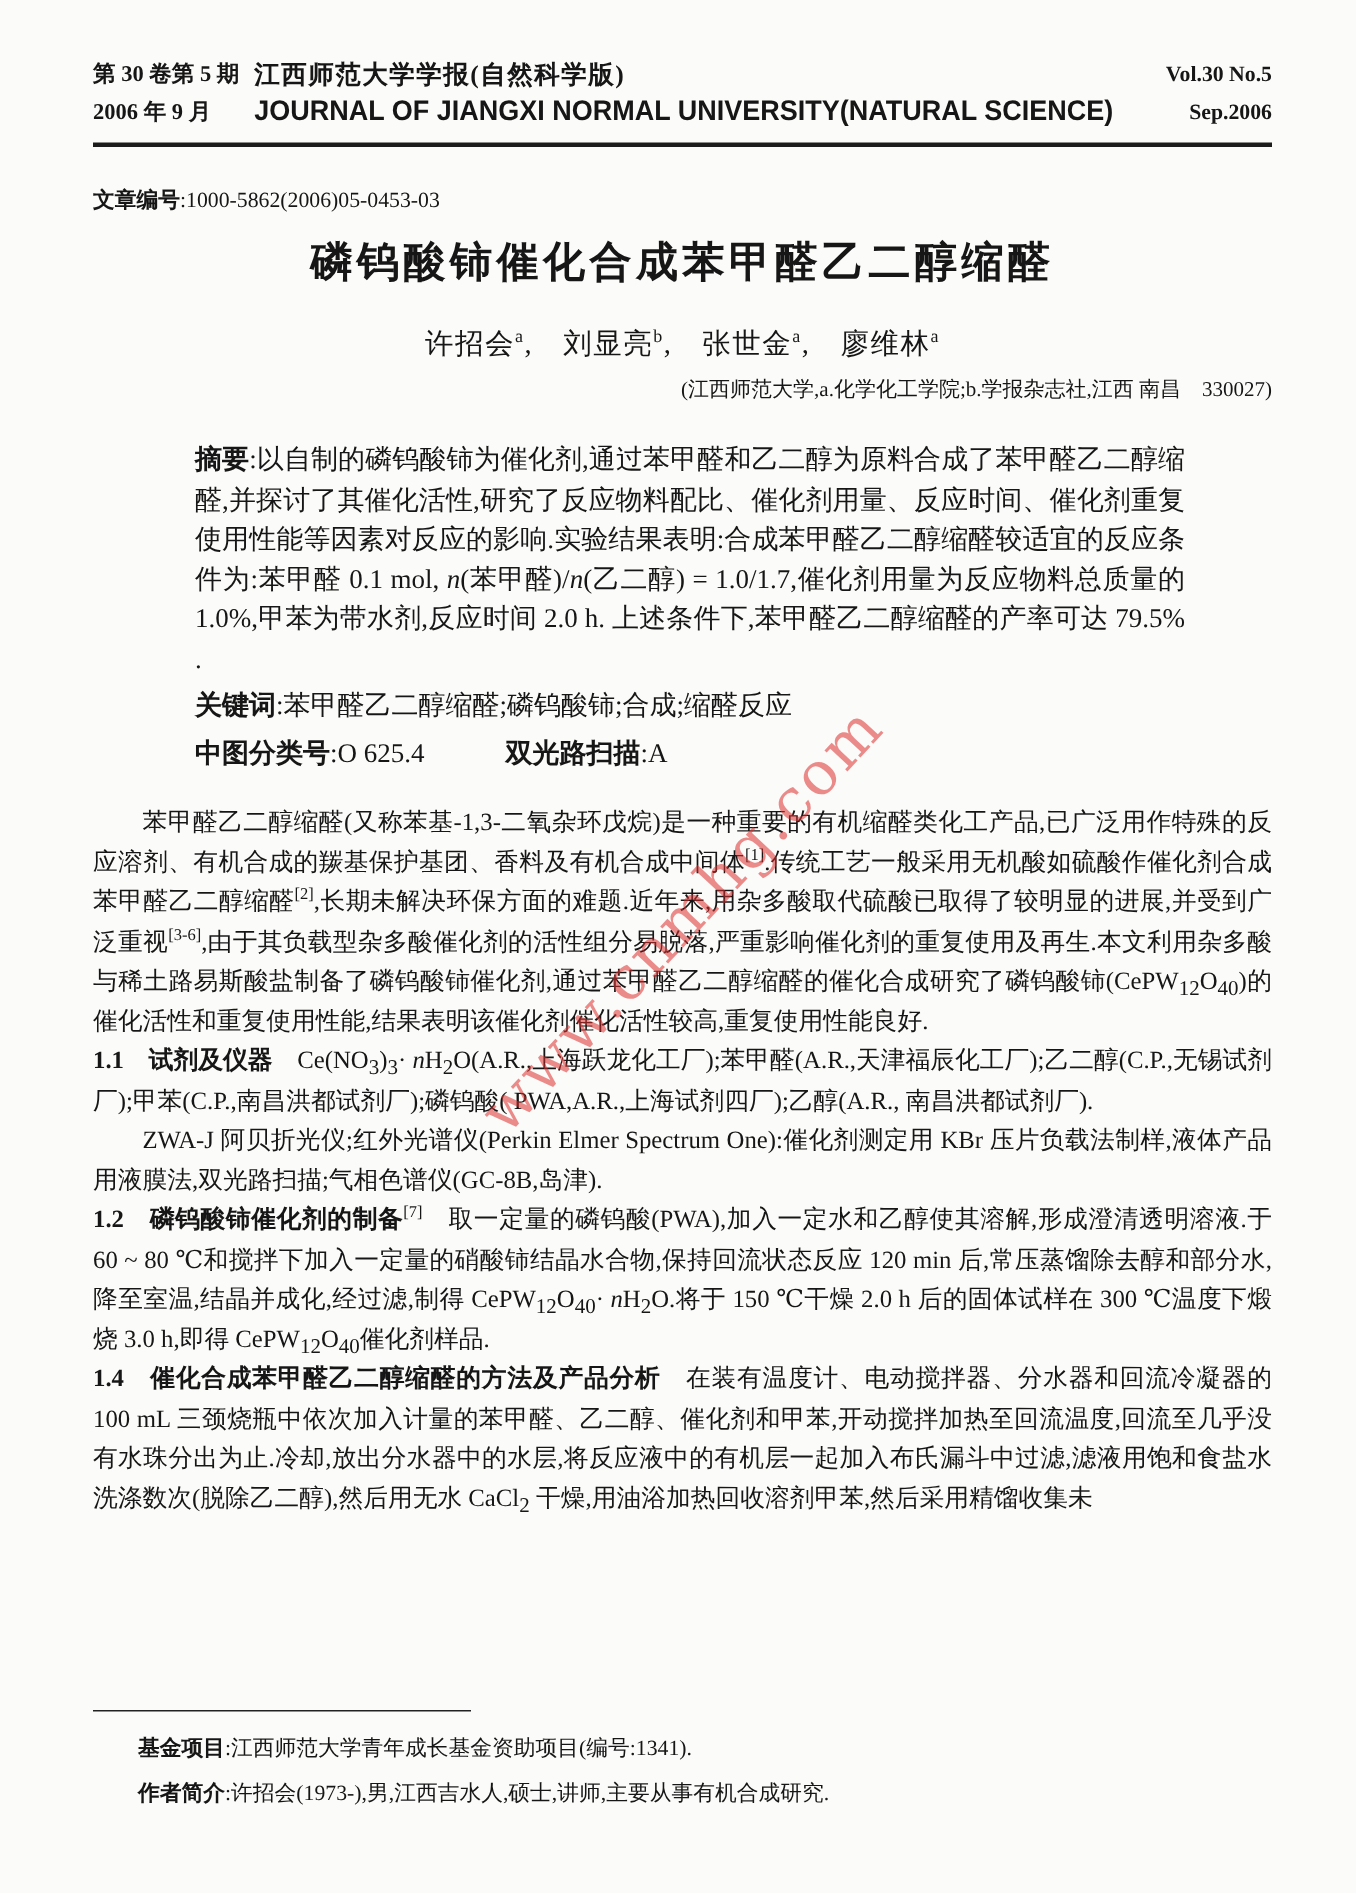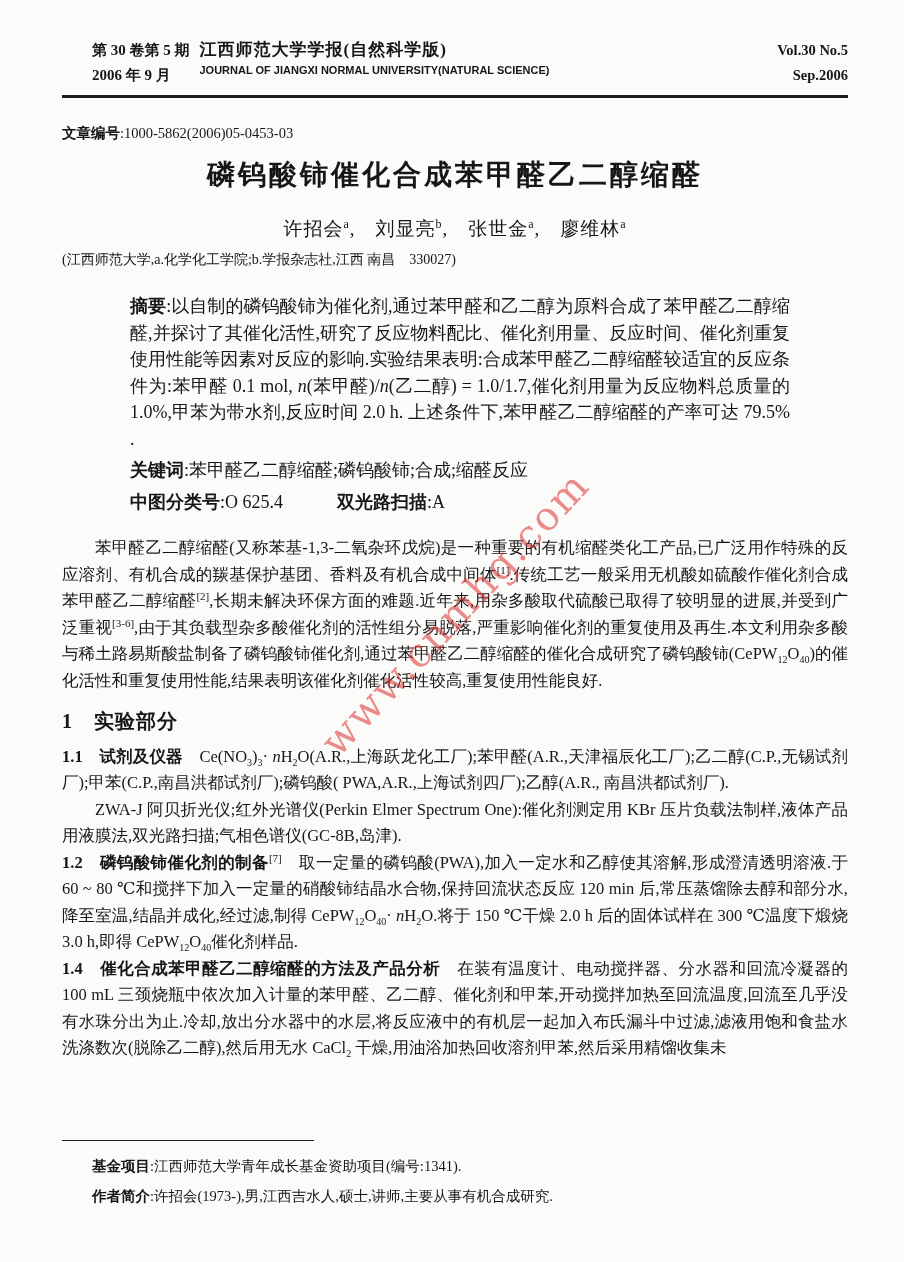--- a/index.html
+++ b/index.html
@@ -3,43 +3,43 @@
 <meta charset="utf-8">
 <style>
   html,body{margin:0;padding:0;}
   body{
     width:904px;height:1262px;position:relative;overflow:hidden;
     background:#fbfbf9;color:#161616;
     font-family:"Liberation Serif","DejaVu Serif",serif;
   }
   .page{position:absolute;inset:0;padding:38px 56px 0 62px;box-sizing:border-box;}
   
-  .header-row{display:flex;justify-content:space-between;align-items:flex-start;font-weight:bold;margin-left:30px;}
+  .header-row{display:flex;justify-content:space-between;align-items:flex-start;font-weight:bold;}
   .h-left{font-size:15px;line-height:25px;white-space:nowrap;}
   .h-center{text-align:left;flex:1;padding:0 10px;}
   .h-center .cn{font-size:17px;letter-spacing:1px;}
-  .h-center .en{font-size:11px;margin-top:3px;letter-spacing:0px;font-family:"Liberation Sans",sans-serif;transform:scaleY(1.05);}
+  .h-center .en{font-size:18px;margin-top:3px;letter-spacing:0px;font-family:"Liberation Sans",sans-serif;transform:scaleY(1.05);}
   .h-right{font-size:14.5px;line-height:25px;text-align:right;white-space:nowrap;font-family:"Liberation Serif",serif;}
   .header-rule{border:none;border-top:3px solid #1c1c1c;margin:7px 0 0 0;}
   
   .article-no{margin-top:26px;font-size:14.5px;}
   .title{margin-top:13px;text-align:center;font-size:28px;font-weight:bold;letter-spacing:3px;}
   .authors{margin-top:22px;text-align:center;font-size:19px;letter-spacing:1px;}
   .authors sup{font-size:12px;}
-  .affil{margin-top:9px;text-align:left;font-size:14px;}
+  .affil{margin-top:9px;text-align:right;font-size:14px;}
   
   .abs-block{margin:24px 58px 0 68px;font-size:18px;line-height:26.5px;text-align:justify;}
   .abs-line{margin-top:5px;}
   
   .body-text{margin-top:20px;font-size:16.5px;line-height:26.5px;text-align:justify;}
   .body-text p{margin:0;}
   .indent{text-indent:2em;}
   .sec-heading{font-size:20px;font-weight:bold;margin:14px 0 9px 0;letter-spacing:1px;}
   sup{font-size:11px;line-height:0;}
-  sub{font-size:10px;line-height:0;}
+  sub{font-size:14px;line-height:0;}
   
   .foot-rule{position:absolute;left:62px;top:1140px;width:252px;border:none;border-top:1.5px solid #222;margin:0;}
   .footnotes{position:absolute;left:92px;top:1152px;right:60px;font-size:14.5px;line-height:29.5px;}
   
   .watermark{
     position:absolute;left:235px;top:588px;width:450px;height:60px;
     text-align:center;font-size:40px;letter-spacing:2px;
     font-family:"DejaVu Serif",serif;color:rgba(221,48,48,0.55);
     transform:rotate(-47deg);pointer-events:none;z-index:5;white-space:nowrap;
   }
@@ -74,21 +74,20 @@
   <div class="affil">(江西师范大学,a.化学化工学院;b.学报杂志社,江西 南昌　330027)</div>
 
   <div class="abs-block">
     <div><b>摘要</b>:以自制的磷钨酸铈为催化剂,通过苯甲醛和乙二醇为原料合成了苯甲醛乙二醇缩醛,并探讨了其催化活性,研究了反应物料配比、催化剂用量、反应时间、催化剂重复使用性能等因素对反应的影响.实验结果表明:合成苯甲醛乙二醇缩醛较适宜的反应条件为:苯甲醛 0.1 mol, <i>n</i>(苯甲醛)/<i>n</i>(乙二醇) = 1.0/1.7,催化剂用量为反应物料总质量的 1.0%,甲苯为带水剂,反应时间 2.0 h. 上述条件下,苯甲醛乙二醇缩醛的产率可达 79.5% .</div>
     <div class="abs-line"><b>关键词</b>:苯甲醛乙二醇缩醛;磷钨酸铈;合成;缩醛反应</div>
     <div class="abs-line"><b>中图分类号</b>:O 625.4　　　<b>双光路扫描</b>:A</div>
   </div>
 
   <div class="body-text">
     <p class="indent">苯甲醛乙二醇缩醛(又称苯基-1,3-二氧杂环戊烷)是一种重要的有机缩醛类化工产品,已广泛用作特殊的反应溶剂、有机合成的羰基保护基团、香料及有机合成中间体<sup>[1]</sup>.传统工艺一般采用无机酸如硫酸作催化剂合成苯甲醛乙二醇缩醛<sup>[2]</sup>,长期未解决环保方面的难题.近年来,用杂多酸取代硫酸已取得了较明显的进展,并受到广泛重视<sup>[3-6]</sup>,由于其负载型杂多酸催化剂的活性组分易脱落,严重影响催化剂的重复使用及再生.本文利用杂多酸与稀土路易斯酸盐制备了磷钨酸铈催化剂,通过苯甲醛乙二醇缩醛的催化合成研究了磷钨酸铈(CePW<sub>12</sub>O<sub>40</sub>)的催化活性和重复使用性能,结果表明该催化剂催化活性较高,重复使用性能良好.</p>
-    <div class="sec-heading">1　实验部分</div>
     <p><b>1.1　试剂及仪器</b>　Ce(NO<sub>3</sub>)<sub>3</sub>· <i>n</i>H<sub>2</sub>O(A.R.,上海跃龙化工厂);苯甲醛(A.R.,天津福辰化工厂);乙二醇(C.P.,无锡试剂厂);甲苯(C.P.,南昌洪都试剂厂);磷钨酸( PWA,A.R.,上海试剂四厂);乙醇(A.R., 南昌洪都试剂厂).</p>
     <p class="indent">ZWA-J 阿贝折光仪;红外光谱仪(Perkin Elmer Spectrum One):催化剂测定用 KBr 压片负载法制样,液体产品用液膜法,双光路扫描;气相色谱仪(GC-8B,岛津).</p>
     <p><b>1.2　磷钨酸铈催化剂的制备</b><sup>[7]</sup>　取一定量的磷钨酸(PWA),加入一定水和乙醇使其溶解,形成澄清透明溶液.于 60 ~ 80 ℃和搅拌下加入一定量的硝酸铈结晶水合物,保持回流状态反应 120 min 后,常压蒸馏除去醇和部分水,降至室温,结晶并成化,经过滤,制得 CePW<sub>12</sub>O<sub>40</sub>· <i>n</i>H<sub>2</sub>O.将于 150 ℃干燥 2.0 h 后的固体试样在 300 ℃温度下煅烧 3.0 h,即得 CePW<sub>12</sub>O<sub>40</sub>催化剂样品.</p>
     <p><b>1.4　催化合成苯甲醛乙二醇缩醛的方法及产品分析</b>　在装有温度计、电动搅拌器、分水器和回流冷凝器的 100 mL 三颈烧瓶中依次加入计量的苯甲醛、乙二醇、催化剂和甲苯,开动搅拌加热至回流温度,回流至几乎没有水珠分出为止.冷却,放出分水器中的水层,将反应液中的有机层一起加入布氏漏斗中过滤,滤液用饱和食盐水洗涤数次(脱除乙二醇),然后用无水 CaCl<sub>2</sub> 干燥,用油浴加热回收溶剂甲苯,然后采用精馏收集未</p>
   </div>
 
 </div>
 
 <hr class="foot-rule">
 

